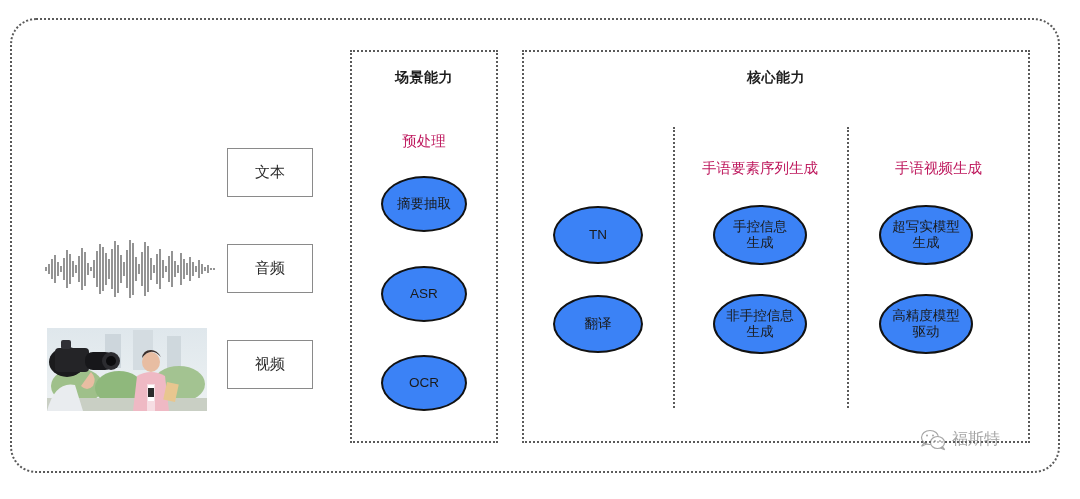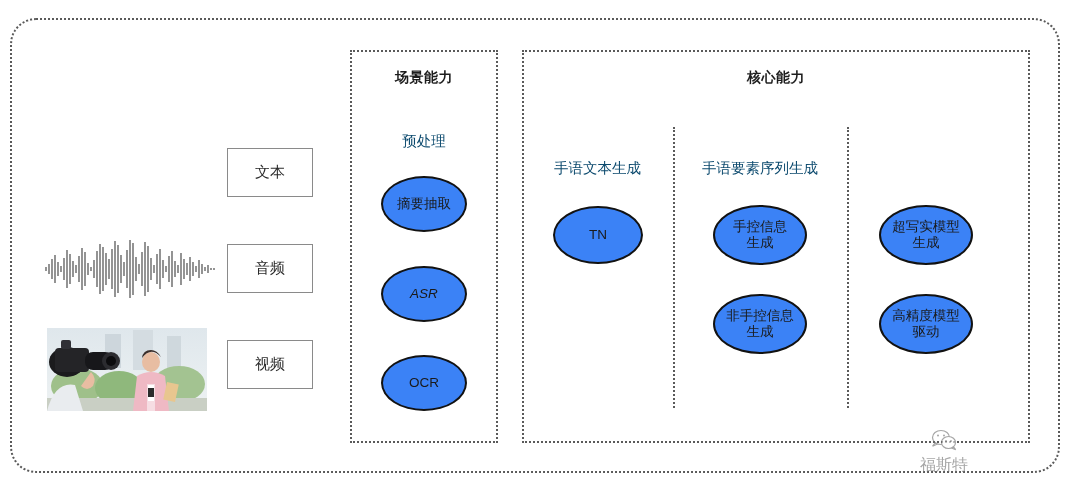--- a/index.html
+++ b/index.html
@@ -78,21 +78,21 @@
   }
   #core-title {
     left: 522px;
     top: 69px;
     width: 508px;
   }
 
   .sub-label {
     position: absolute;
     font-size: 14.5px;
-    color: #0c4a6e;
+    color: #be185d;
     text-align: center;
     white-space: nowrap;
   }
   #pre-label   { left: 350px; top: 132px; width: 148px; }
   #core-sub-0  { left: 522px; top: 159px; width: 151px; }
   #core-sub-1  { left: 673px; top: 159px; width: 174px; }
   #core-sub-2  { left: 847px; top: 159px; width: 183px; }
 
   
   #input-header {
@@ -167,44 +167,43 @@
     align-items: center;
     justify-content: center;
     text-align: center;
     font-size: 13.5px;
     color: #1a1a1a;
     line-height: 1.22;
     white-space: pre-line;
   }
   .node.w-sm { width: 86px; height: 56px; left: 381px; }
   #node-pre-0 { top: 176px; }
-  #node-pre-1 { top: 266px; font-style: italic; }
+  #node-pre-1 { top: 266px; }
   #node-pre-2 { top: 355px; }
 
   .node.col0 { width: 90px; height: 58px; left: 553px; }
   #node-c0-0 { top: 206px; }
   #node-c0-1 { top: 295px; }
 
   .node.col1 { width: 94px; height: 60px; left: 713px; }
   #node-c1-0 { top: 205px; }
   #node-c1-1 { top: 294px; }
 
   .node.col2 { width: 94px; height: 60px; left: 879px; }
   #node-c2-0 { top: 205px; }
   #node-c2-1 { top: 294px; }
 
   
   #watermark {
     position: absolute;
     left: 920px;
     top: 429px;
     display: flex;
-    align-items: center;
+    gap: 6px;
     opacity: 0.62;
-    flex-direction: column;
   }
   #watermark .wm-text {
     font-size: 16px;
     color: #6f6f6f;
     white-space: nowrap;
   }
 </style>
 </head>
 <body>
 
@@ -325,24 +324,25 @@
   <div class="node w-sm" id="node-pre-0">摘要抽取</div>
   <div class="node w-sm" id="node-pre-1">ASR</div>
   <div class="node w-sm" id="node-pre-2">OCR</div>
 
   <div class="section-box" id="core-box"></div>
   <div class="section-title" id="core-title">核心能力</div>
 
   <div class="divider" id="divider-1"></div>
   <div class="divider" id="divider-2"></div>
 
-  <div class="sub-label" id="core-sub-0">手语文本生成</div>
   <div class="sub-label" id="core-sub-1">手语要素序列生成</div>
+  <div class="sub-label" id="core-sub-2">手语视频生成</div>
 
   <div class="node col0" id="node-c0-0">TN</div>
+  <div class="node col0" id="node-c0-1">翻译</div>
 
   <div class="node col1" id="node-c1-0">手控信息
 生成</div>
   <div class="node col1" id="node-c1-1">非手控信息
 生成</div>
 
   <div class="node col2" id="node-c2-0">超写实模型
 生成</div>
   <div class="node col2" id="node-c2-1">高精度模型
 驱动</div>

